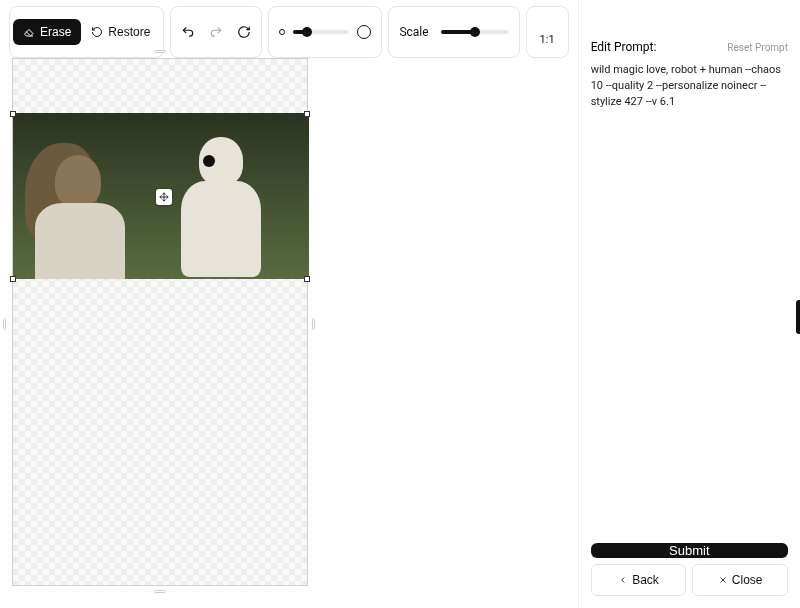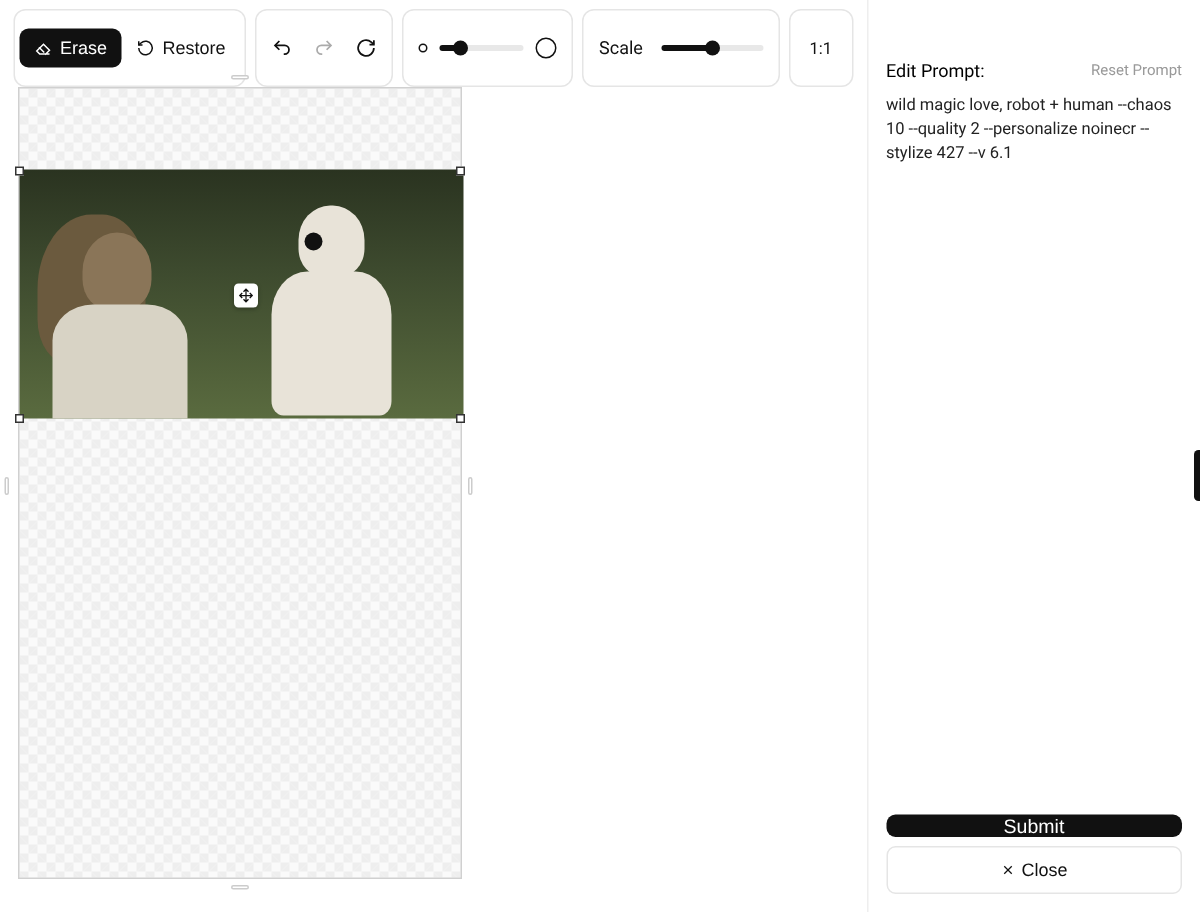--- a/index.html
+++ b/index.html
@@ -93,21 +93,21 @@
     }
     .circle-small {
       width: 6px;
       height: 6px;
       border: 1.5px solid #111;
       border-radius: 50%;
     }
     .scale-label { font-size: 12px; color: #111; margin-right: 4px; }
     .ratio-section {
       display: flex;
-      align-items: center;
+      align-items: flex-end;
     }
     .ratio-single {
       font-size: 11px;
       padding: 8px 10px;
       color: #111;
     }
     .ratio-grid {
       display: grid;
       grid-template-columns: repeat(4, auto);
       grid-template-rows: repeat(2, auto);
@@ -411,20 +411,28 @@
     <span class="prompt-label">Edit Prompt:</span>
     <span class="reset-link">Reset Prompt</span>
   </div>
   <div class="prompt-text">wild magic love, robot + human --chaos 10 --quality 2 --personalize noinecr --stylize 427 --v 6.1</div>
   <div class="spacer"></div>
   <button class="submit-btn">Submit</button>
   <div class="footer-btns">
     <button class="footer-btn">
       <span>
         <svg width="10" height="10" viewBox="0 0 24 24" fill="none" stroke="currentColor" stroke-width="2">
+            <polyline points="15 18 9 12 15 6"></polyline>
+          </svg>
+      </span>
+      <span>Back</span>
+    </button>
+    <button class="footer-btn">
+      <span>
+        <svg width="10" height="10" viewBox="0 0 24 24" fill="none" stroke="currentColor" stroke-width="2">
             <line x1="18" y1="6" x2="6" y2="18"></line>
             <line x1="6" y1="6" x2="18" y2="18"></line>
           </svg>
       </span>
       <span>Close</span>
     </button>
   </div>
 </div>
 
 <div class="side-tab"></div>

